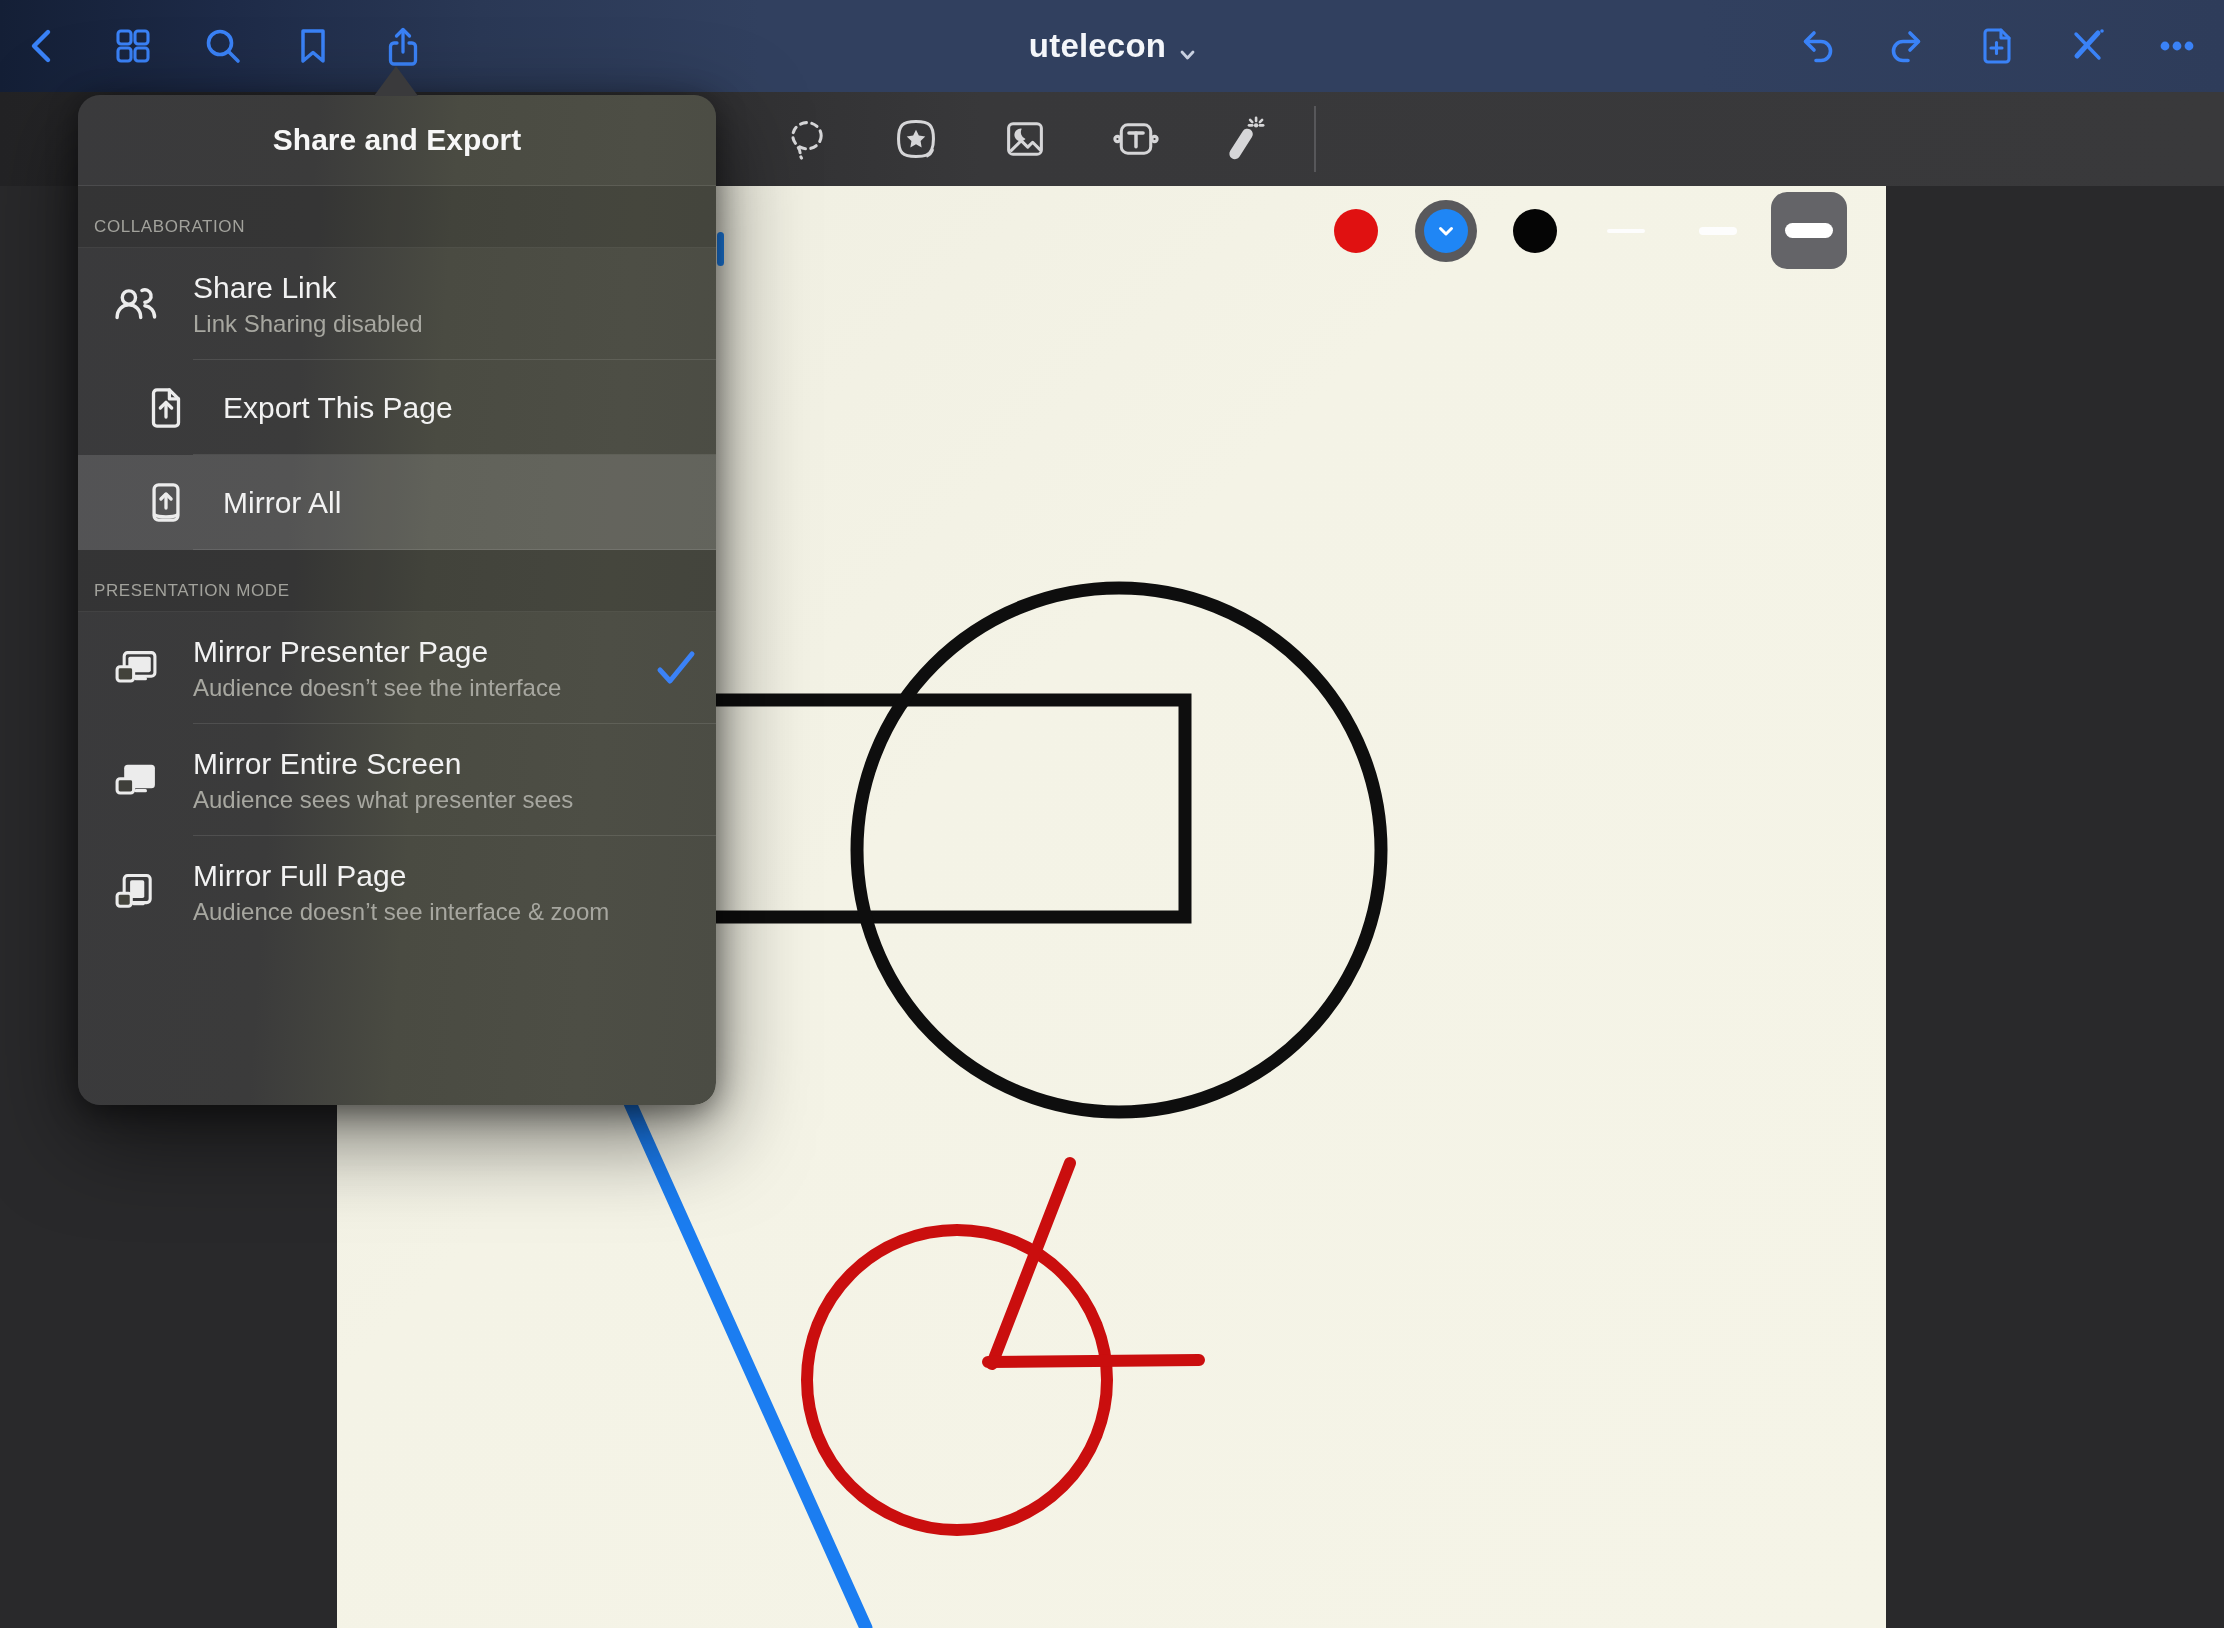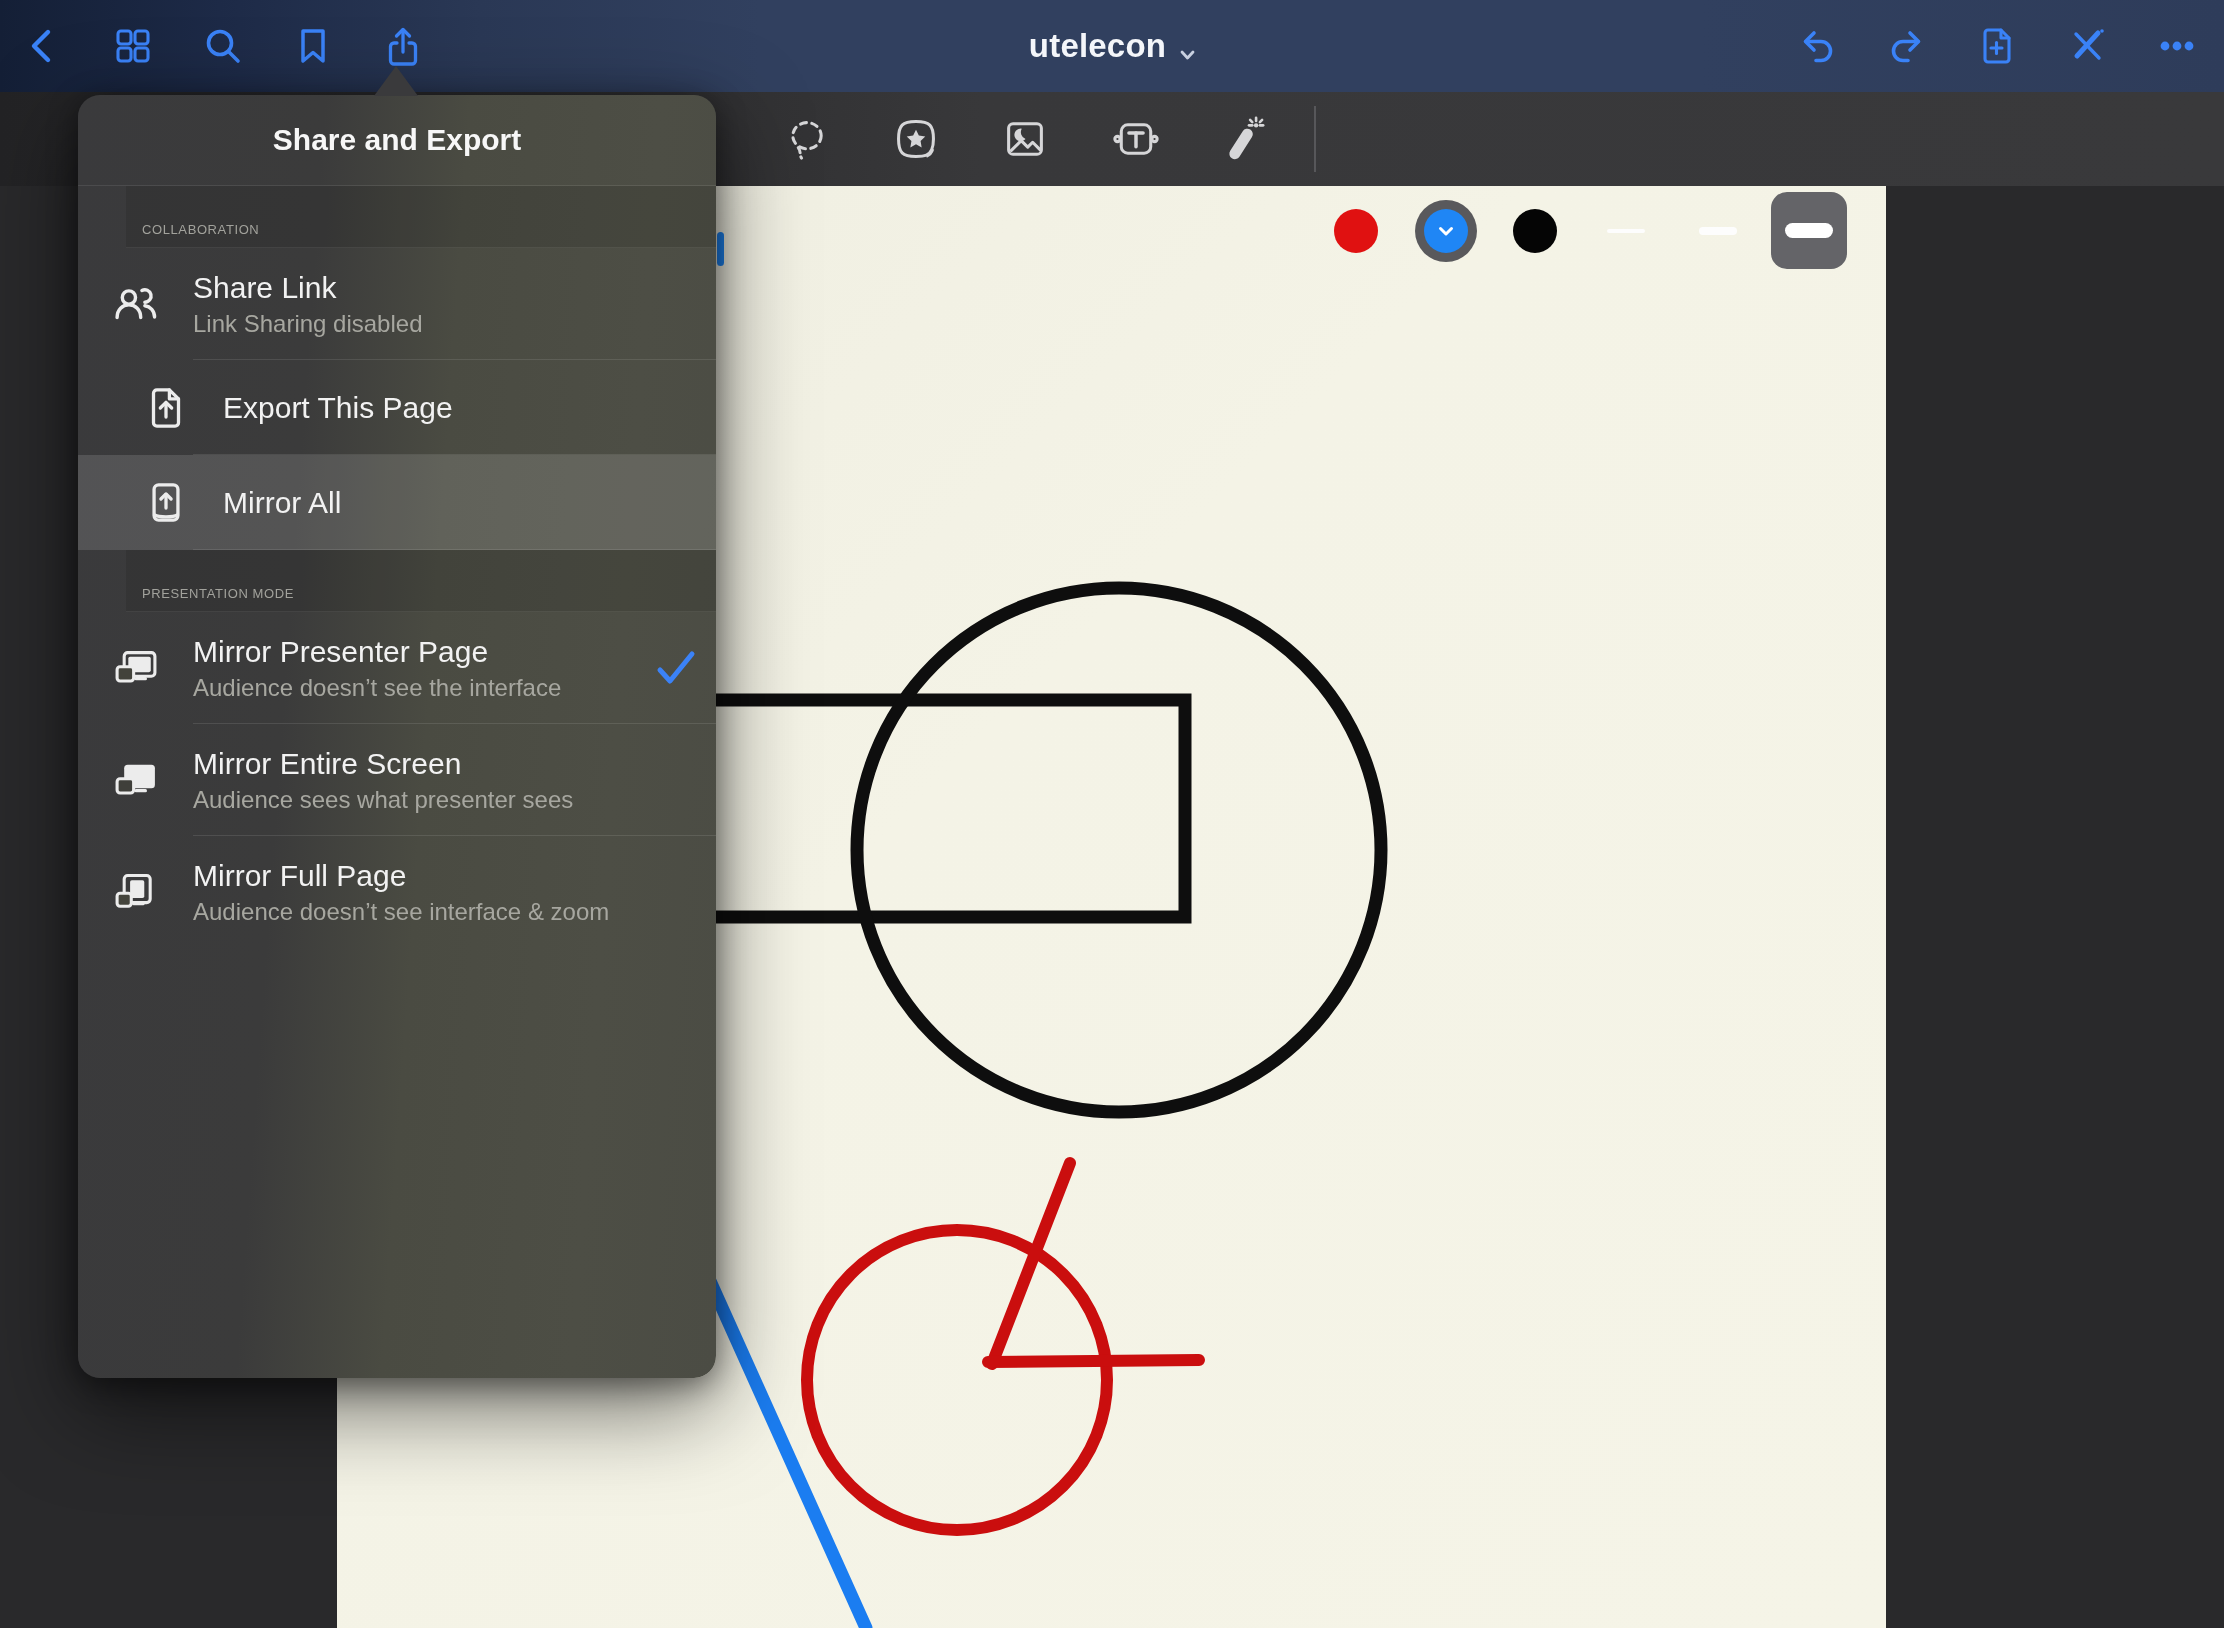--- a/index.html
+++ b/index.html
@@ -47,37 +47,37 @@
     z-index:1;
   }
   #drawing{position:absolute;left:0;top:0;z-index:5;pointer-events:none;}
   
   .popover-arrow{
     position:absolute;left:374px;top:66px;width:0;height:0;z-index:41;
     border-left:22px solid transparent;border-right:22px solid transparent;
     border-bottom:30px solid #3a3a3c;
   }
   .popover{
-    position:absolute;left:78px;top:95px;width:638px;height:1283px;z-index:40;
+    position:absolute;left:78px;top:95px;width:638px;height:1010px;z-index:40;
     background:linear-gradient(94deg,#3a3a3c 0%,#3b3b3b 34%,#4a4b42 54%,#4d4e45 80%,#4b4c44 100%);
     border-radius:22px;
     box-shadow:0 30px 90px rgba(0,0,0,.55), 0 6px 30px rgba(0,0,0,.45);
     color:#f2f2f2;display:flex;flex-direction:column;overflow:hidden;
   }
   .pop-header{
     height:90px;flex:0 0 auto;display:flex;align-items:center;justify-content:center;
     font-size:30px;font-weight:700;color:#f7f7f7;
     border-bottom:1px solid rgba(255,255,255,.09);
   }
   .pop-band{
     flex:0 0 auto;height:62px;display:flex;align-items:flex-end;
     padding:0 0 10px 16px;box-sizing:border-box;
     background:rgba(0,0,0,.10);
     border-bottom:1px solid rgba(255,255,255,.07);
-    font-size:13px;color:#a2a29c;letter-spacing:.6px;margin-left:48px;
+    font-size:17px;color:#a2a29c;letter-spacing:.6px;
   }
   .pop-row{position:relative;flex:0 0 auto;display:flex;align-items:center;}
   .row-1line{height:95px;padding-left:30px;}
   .row-2line{height:112px;}
   .pop-row .ic{width:115px;flex:0 0 115px;display:flex;align-items:center;justify-content:center;color:#ececec;}
   .row-text{display:flex;flex-direction:column;gap:7px;flex:1 1 auto;min-width:0;}
   .row-title{font-size:30px;font-weight:400;color:#f2f2f2;line-height:1.1;}
   .row-sub{font-size:24px;color:#a7a7a0;line-height:1.1;}
   .row-accessory{width:80px;flex:0 0 80px;display:flex;align-items:center;justify-content:center;}
   .inset-div{position:absolute;left:115px;right:0;bottom:0;height:1px;background:rgba(255,255,255,.10);}

